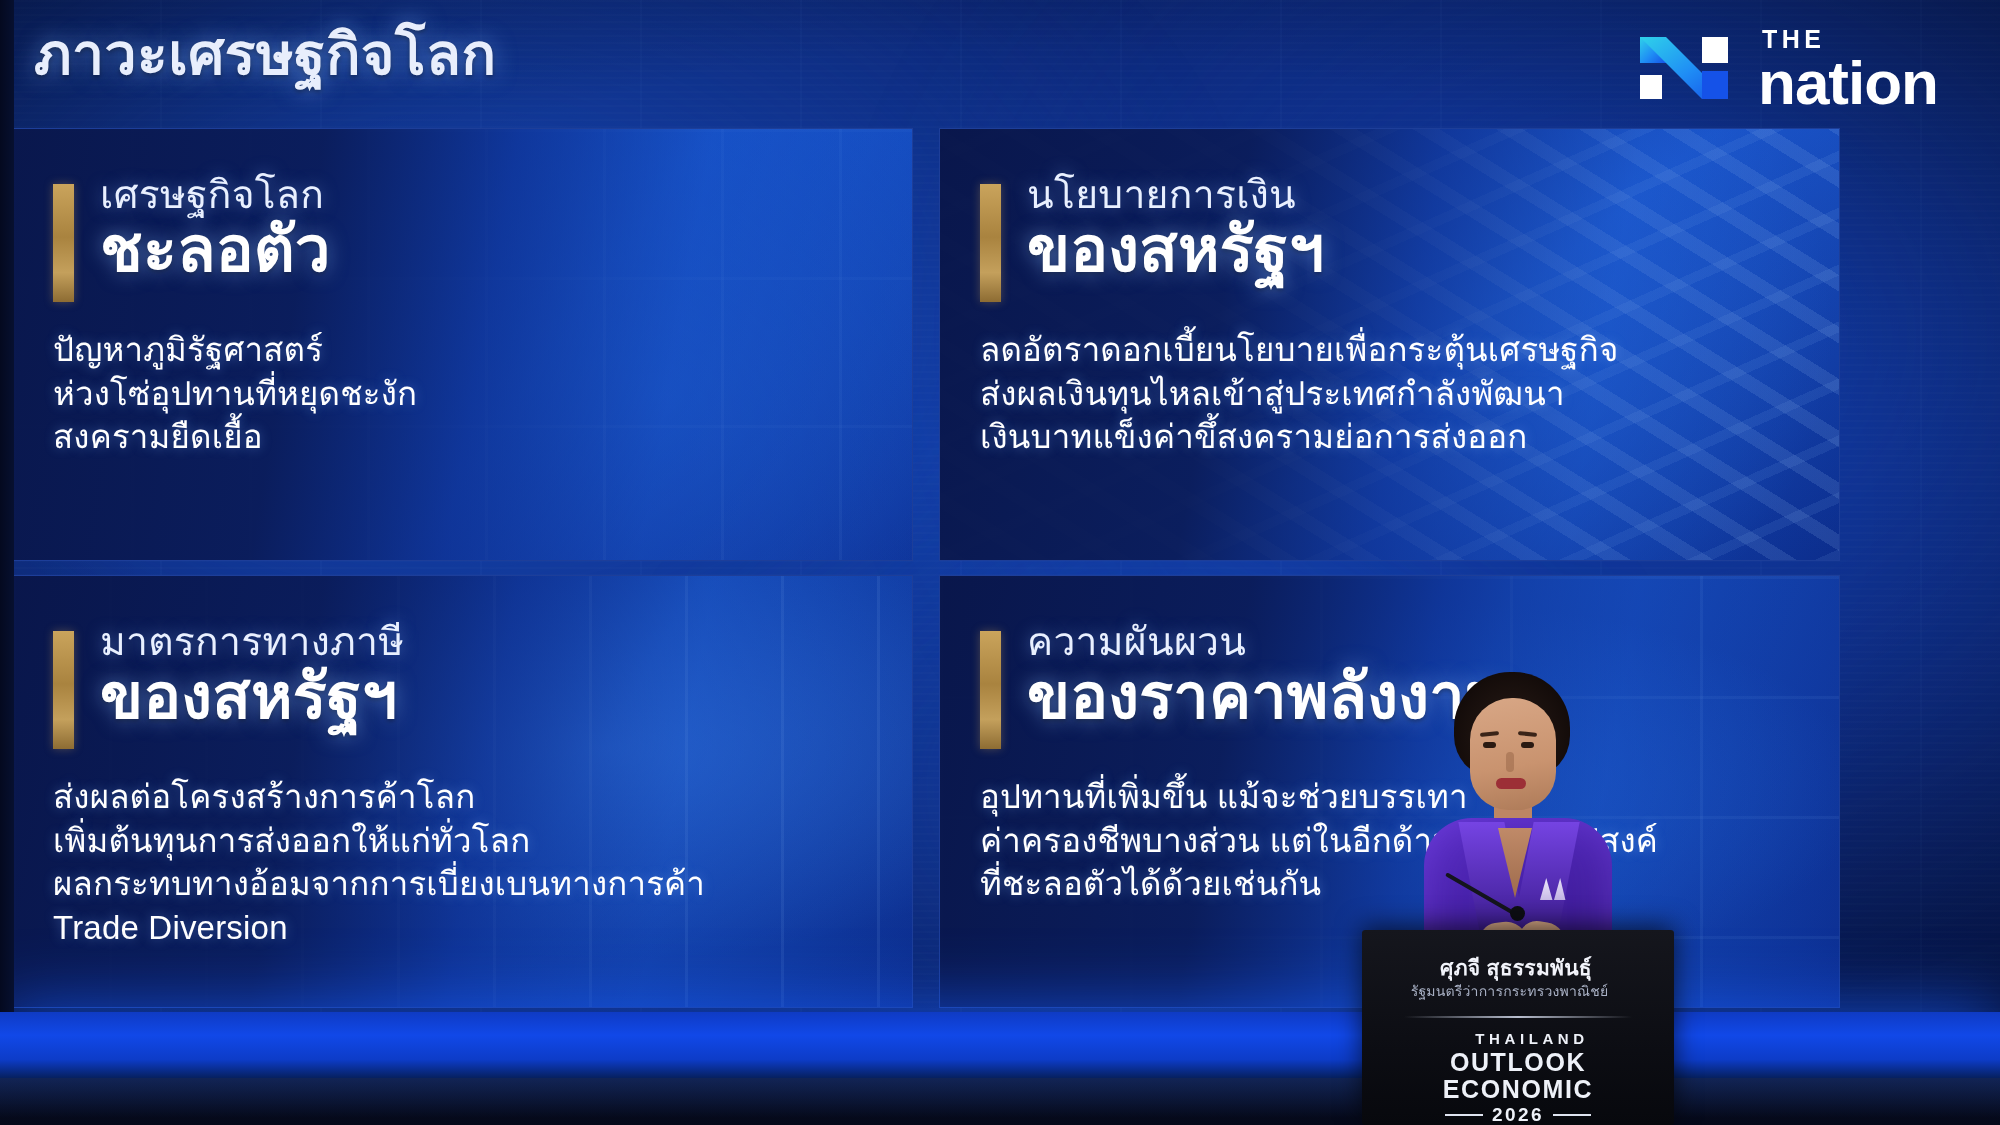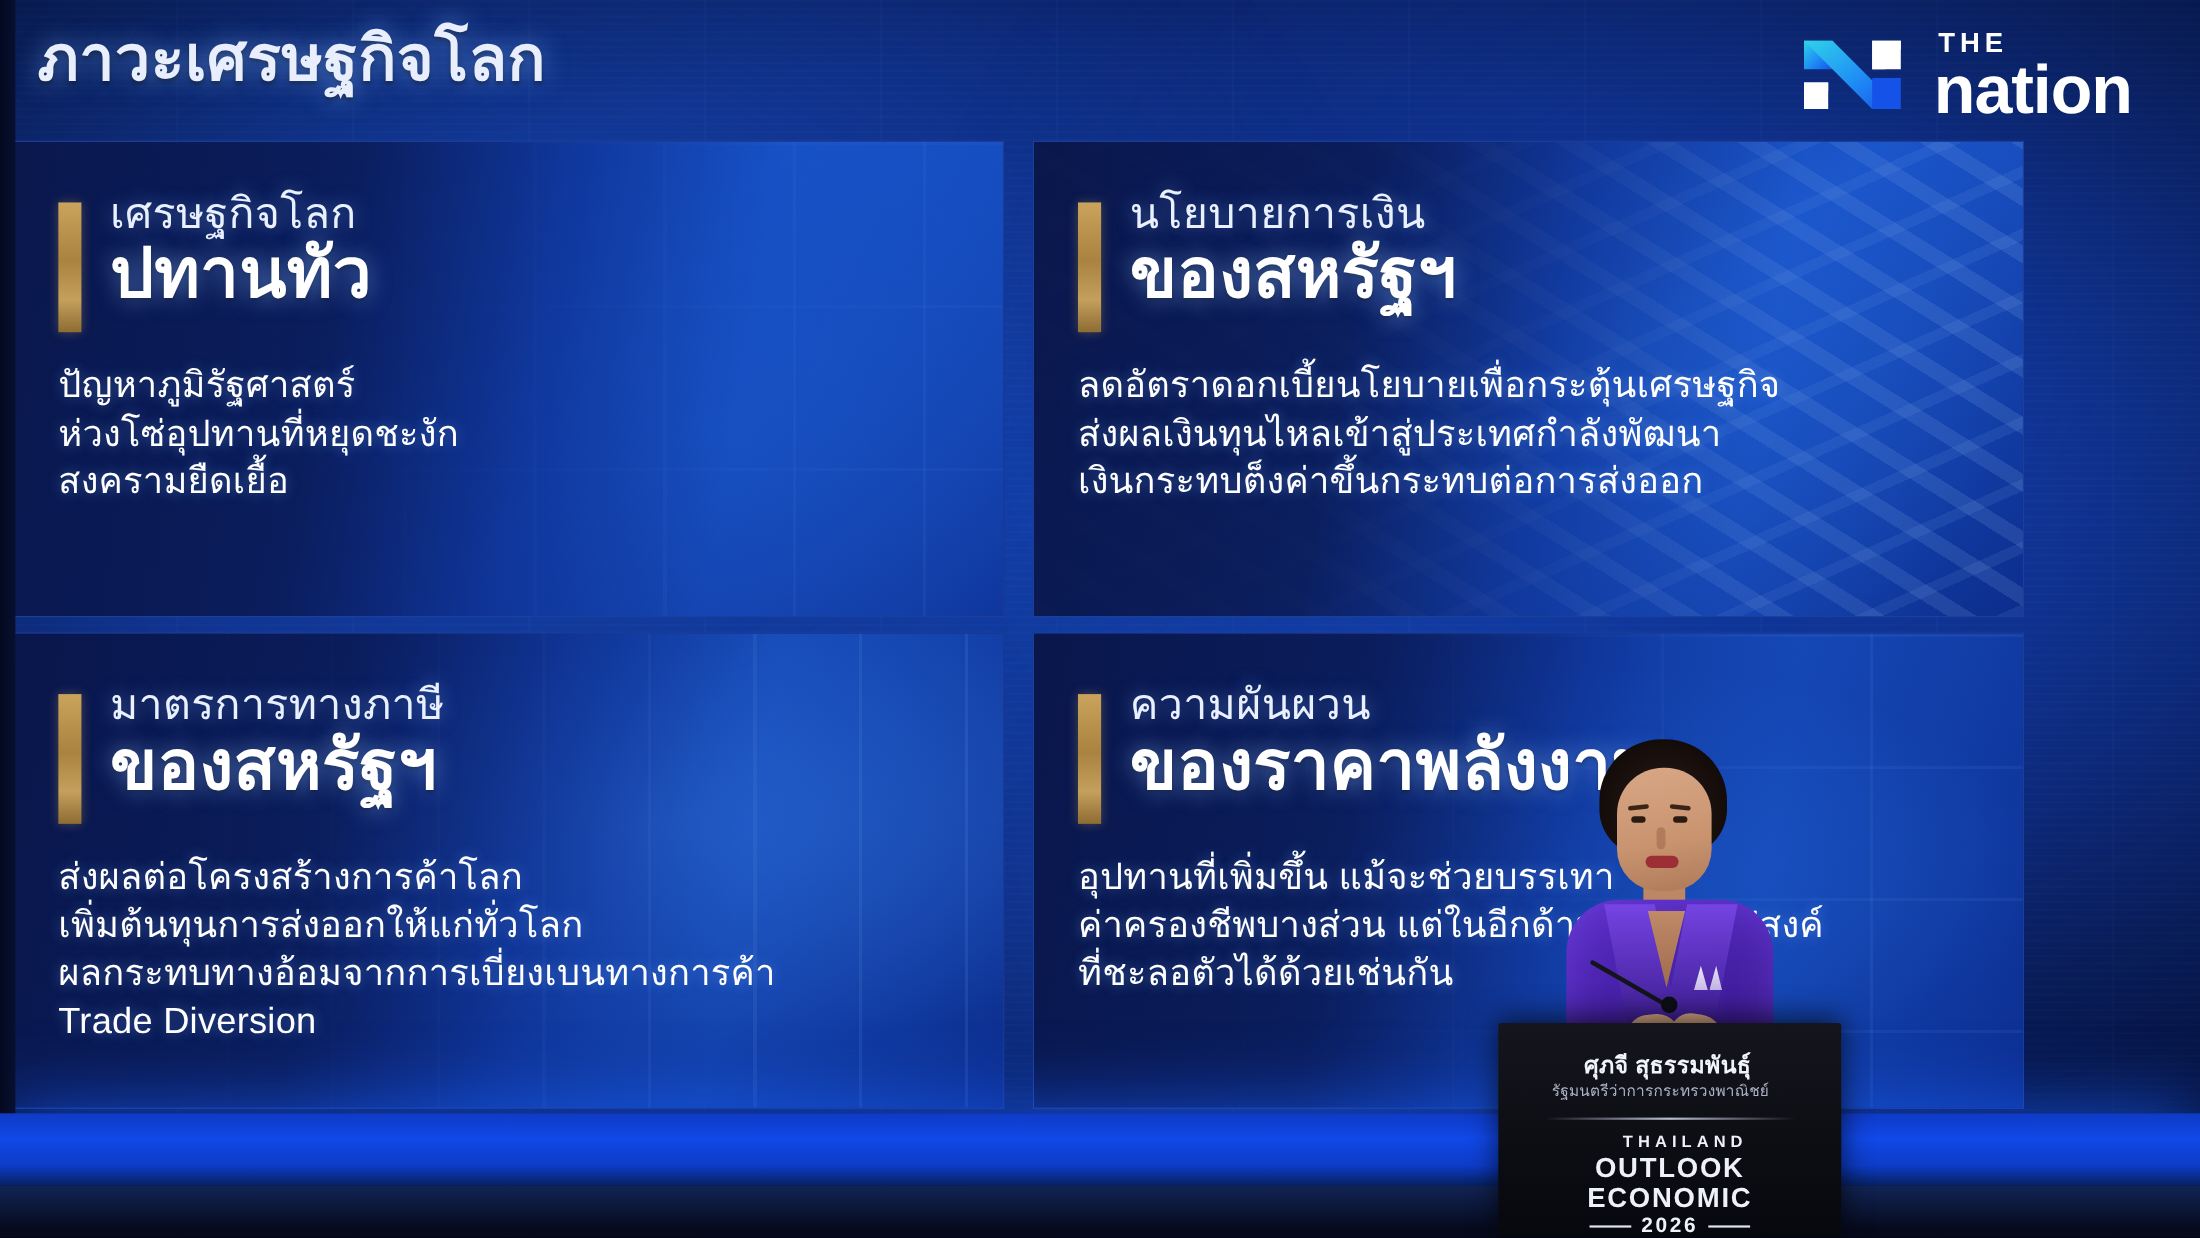--- a/index.html
+++ b/index.html
@@ -286,21 +286,21 @@
   <div class="grid">
 
     <div class="panel">
       <div class="photo ph-meeting"></div>
       <div class="shade"></div>
       <div class="body">
         <div class="head-row">
           <div class="accent-bar"></div>
           <div class="headings">
             <div class="h-sub">เศรษฐกิจโลก</div>
-            <div class="h-main">ปทานทัว</div>
+            <div class="h-main">ชะลอตัว</div>
           </div>
         </div>
         <div class="lines">
           <div class="ln">ปัญหาภูมิรัฐศาสตร์</div>
           <div class="ln">ห่วงโซ่อุปทานที่หยุดชะงัก</div>
           <div class="ln">สงครามยืดเยื้อ</div>
         </div>
       </div>
     </div>
 
@@ -311,21 +311,21 @@
         <div class="head-row">
           <div class="accent-bar"></div>
           <div class="headings">
             <div class="h-sub">นโยบายการเงิน</div>
             <div class="h-main">ของสหรัฐฯ</div>
           </div>
         </div>
         <div class="lines">
           <div class="ln">ลดอัตราดอกเบี้ยนโยบายเพื่อกระตุ้นเศรษฐกิจ</div>
           <div class="ln">ส่งผลเงินทุนไหลเข้าสู่ประเทศกำลังพัฒนา</div>
-          <div class="ln">เงินกระทบต็งค่าขึ้นกระทบต่อการส่งออก</div>
+          <div class="ln">เงินบาทแข็งค่าขึ้สงครามย่อการส่งออก</div>
         </div>
       </div>
     </div>
 
     <div class="panel">
       <div class="photo ph-desk"></div>
       <div class="shade"></div>
       <div class="body">
         <div class="head-row">
           <div class="accent-bar"></div>

